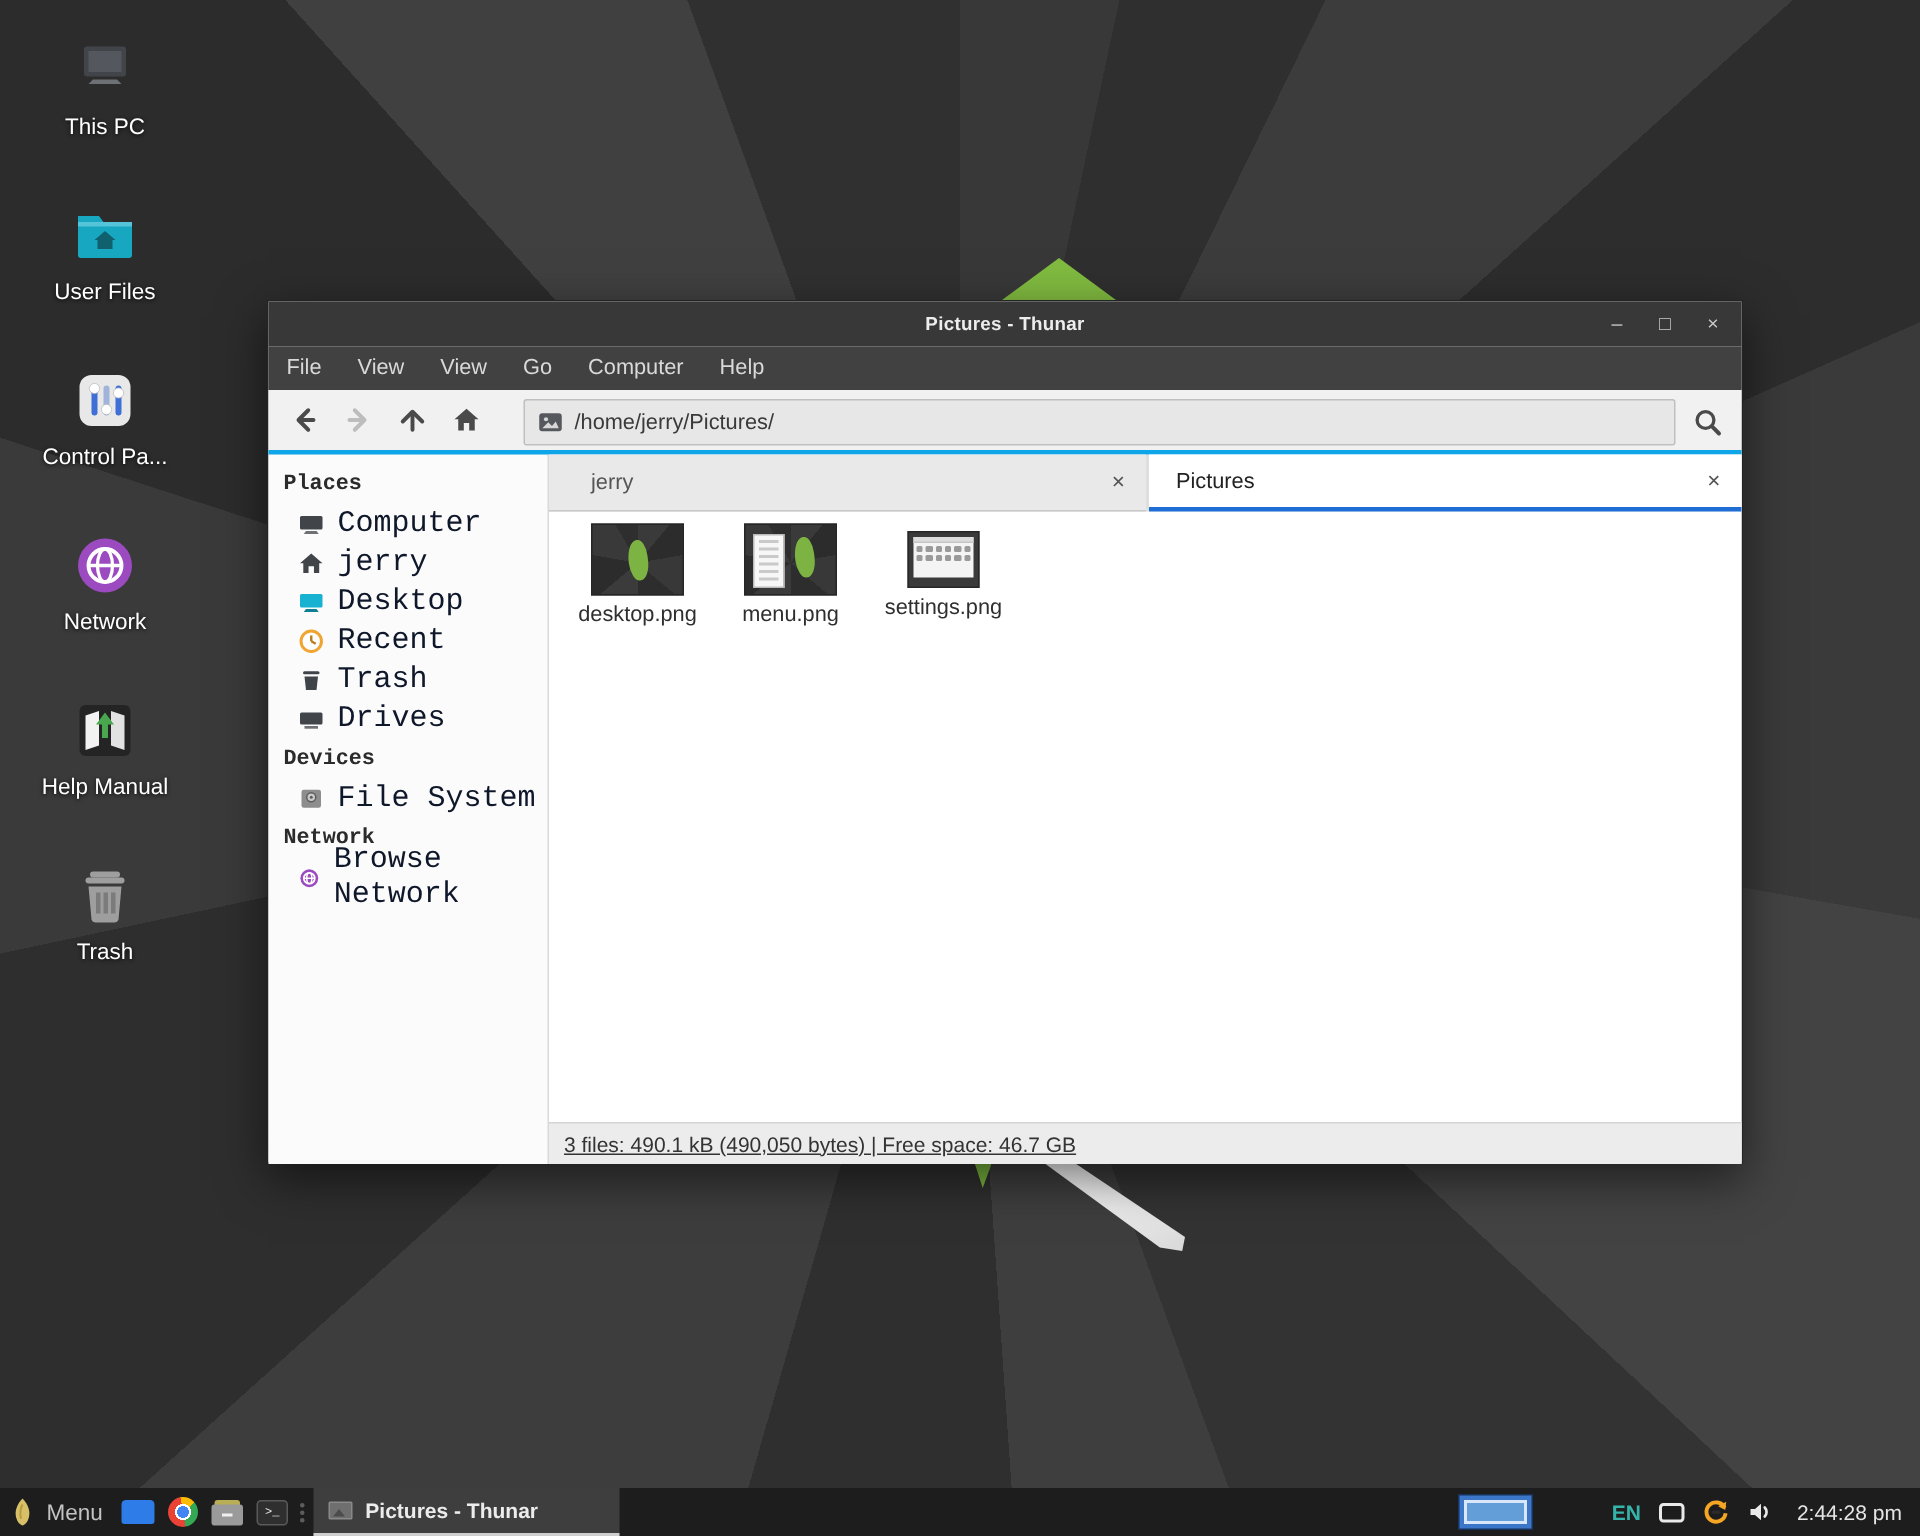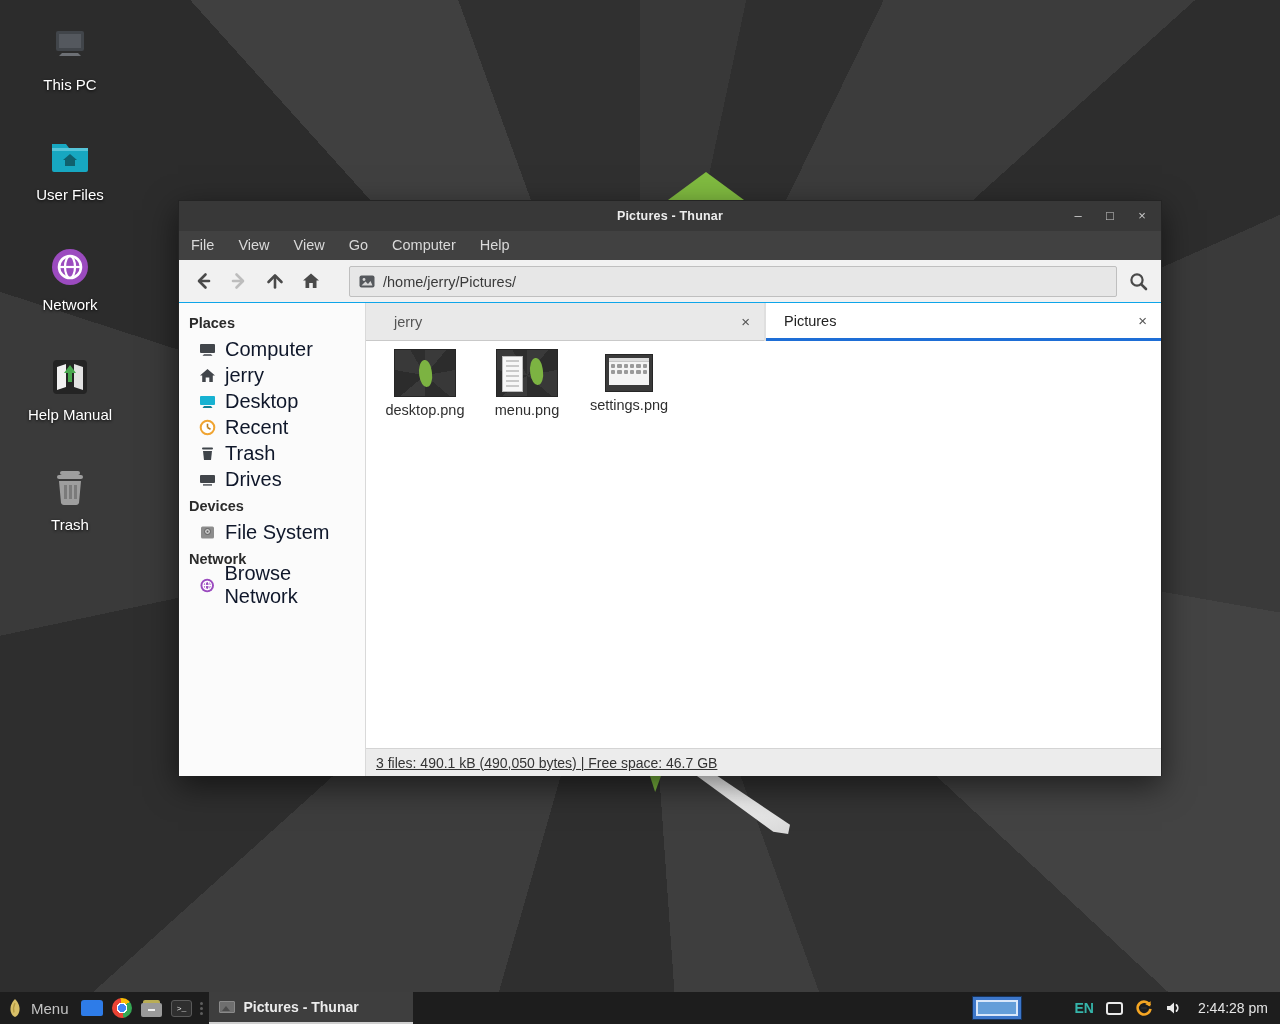--- a/index.html
+++ b/index.html
@@ -33,29 +33,29 @@
   
   .window { position:absolute; left:178px; top:200px; width:984px; height:576px; z-index:5;
     box-shadow:0 10px 30px rgba(0,0,0,.55); border:1px solid #242424; background:#fff; }
   .titlebar { height:30px; background:#383838; display:flex; align-items:center; position:relative; }
   .titlebar .title { position:absolute; left:0; right:0; text-align:center; color:#ededed; font-size:12.5px; font-weight:bold; letter-spacing:.2px; }
   .win-controls { position:absolute; right:10px; top:0; height:30px; display:flex; align-items:center; gap:14px; }
   .win-btn { color:#c9c9c9; font-size:13px; width:18px; text-align:center; cursor:default; line-height:30px; }
   .menubar { height:29px; background:#414141; display:flex; align-items:center; }
   .menu-item { color:#d9d9d9; font-size:14.5px; padding:0 12px; line-height:29px; }
 
-  .toolbar { height:43px; background:#f1f1f1; border-bottom:1px solid #0ea5e9; display:flex; align-items:center; padding:0 8px; position:relative; }
+  .toolbar { height:43px; background:#f1f1f1; border-bottom:3px solid #0ea5e9; display:flex; align-items:center; padding:0 8px; position:relative; }
   .tbtn { width:32px; height:32px; display:flex; align-items:center; justify-content:center; border-radius:3px; margin-right:4px; }
   .pathbar { position:absolute; left:170px; right:44px; top:6px; height:31px; background:#e7e7e7;
     border:1px solid #bfbfbf; border-radius:2px; display:flex; align-items:center; padding:0 9px; }
   .pathbar .ptext { color:#3a3a3a; font-size:14.5px; margin-left:8px; }
   .search-btn { position:absolute; right:6px; top:5px; width:34px; height:33px; display:flex; align-items:center; justify-content:center; }
 
   .wbody { display:flex; height:473px; }
-  .sidebar { width:187px; background:#fbfbfb; border-right:1px solid #d9d9d9; padding-top:6px; overflow:hidden; }
+  .sidebar { width:187px; background:#fbfbfb; border-right:1px solid #d9d9d9; padding-top:6px; overflow:hidden;font-family:Liberation Mono, monospace; }
   .side-header { font-size:14.5px; font-weight:bold; color:#2b2b2b; padding:6px 10px 5px 10px; }
   .side-item { display:flex; align-items:center; height:26px; padding-left:20px; }
   .side-item .slabel { font-size:20px; color:#0f172a; margin-left:9px; }
 
   .content { flex:1; display:flex; flex-direction:column; background:#fff; }
   .tabbar { height:38px; display:flex; background:#dfdfdf; }
   .tab { position:relative; display:flex; align-items:center; }
   .tab-jerry { width:398px; background:#e9e9e9; border-bottom:1px solid #c9c9c9; margin-right:2px; }
   .tab-pictures { flex:1; background:#fff; border-bottom:3px solid #1e6ed6; }
   .tab .tlabel { font-size:14.5px; }
@@ -141,20 +141,34 @@
     <span class="dicon">
       <svg width="44" height="44" viewBox="0 0 44 44">
           <path d="M4 9 h14 l3 4 h19 v22 a2 2 0 0 1 -2 2 h-32 a2 2 0 0 1 -2 -2 Z" fill="#17a7c1"></path>
           <rect x="4" y="13" width="36" height="3" fill="#55c4d8"></rect>
           <path d="M22 19 l7 6 h-2 v6 h-10 v-6 h-2 Z" fill="#10606e"></path>
         </svg>
     </span>
     <span class="dlabel">User Files</span>
   </div>
 
+  <div class="desk-item">
+    <span class="dicon">
+      <svg width="44" height="44" viewBox="0 0 44 44">
+          <rect x="5" y="5" width="34" height="34" rx="8" fill="#e8e8e8"></rect>
+          <rect x="13" y="12" width="4" height="20" rx="2" fill="#3d6fd6"></rect>
+          <circle cx="15" cy="14" r="3.4" fill="#fff" stroke="#bbb" stroke-width="0.5"></circle>
+          <rect x="21" y="12" width="4" height="20" rx="2" fill="#9fb4d8"></rect>
+          <circle cx="23" cy="28" r="3.4" fill="#fff" stroke="#bbb" stroke-width="0.5"></circle>
+          <rect x="29" y="12" width="4" height="20" rx="2" fill="#3d6fd6"></rect>
+          <circle cx="31" cy="17" r="3.4" fill="#fff" stroke="#bbb" stroke-width="0.5"></circle>
+        </svg>
+    </span>
+    <span class="dlabel">Control Pa...</span>
+  </div>
 
   <div class="desk-item">
     <span class="dicon">
       <svg width="44" height="44" viewBox="0 0 44 44">
           <circle cx="22" cy="22" r="18" fill="#9b4bbf"></circle>
           <circle cx="22" cy="22" r="11" fill="none" stroke="#fff" stroke-width="2.6"></circle>
           <ellipse cx="22" cy="22" rx="5" ry="11" fill="none" stroke="#fff" stroke-width="2.2"></ellipse>
           <line x1="11" y1="22" x2="33" y2="22" stroke="#fff" stroke-width="2.2"></line>
         </svg>
     </span>

